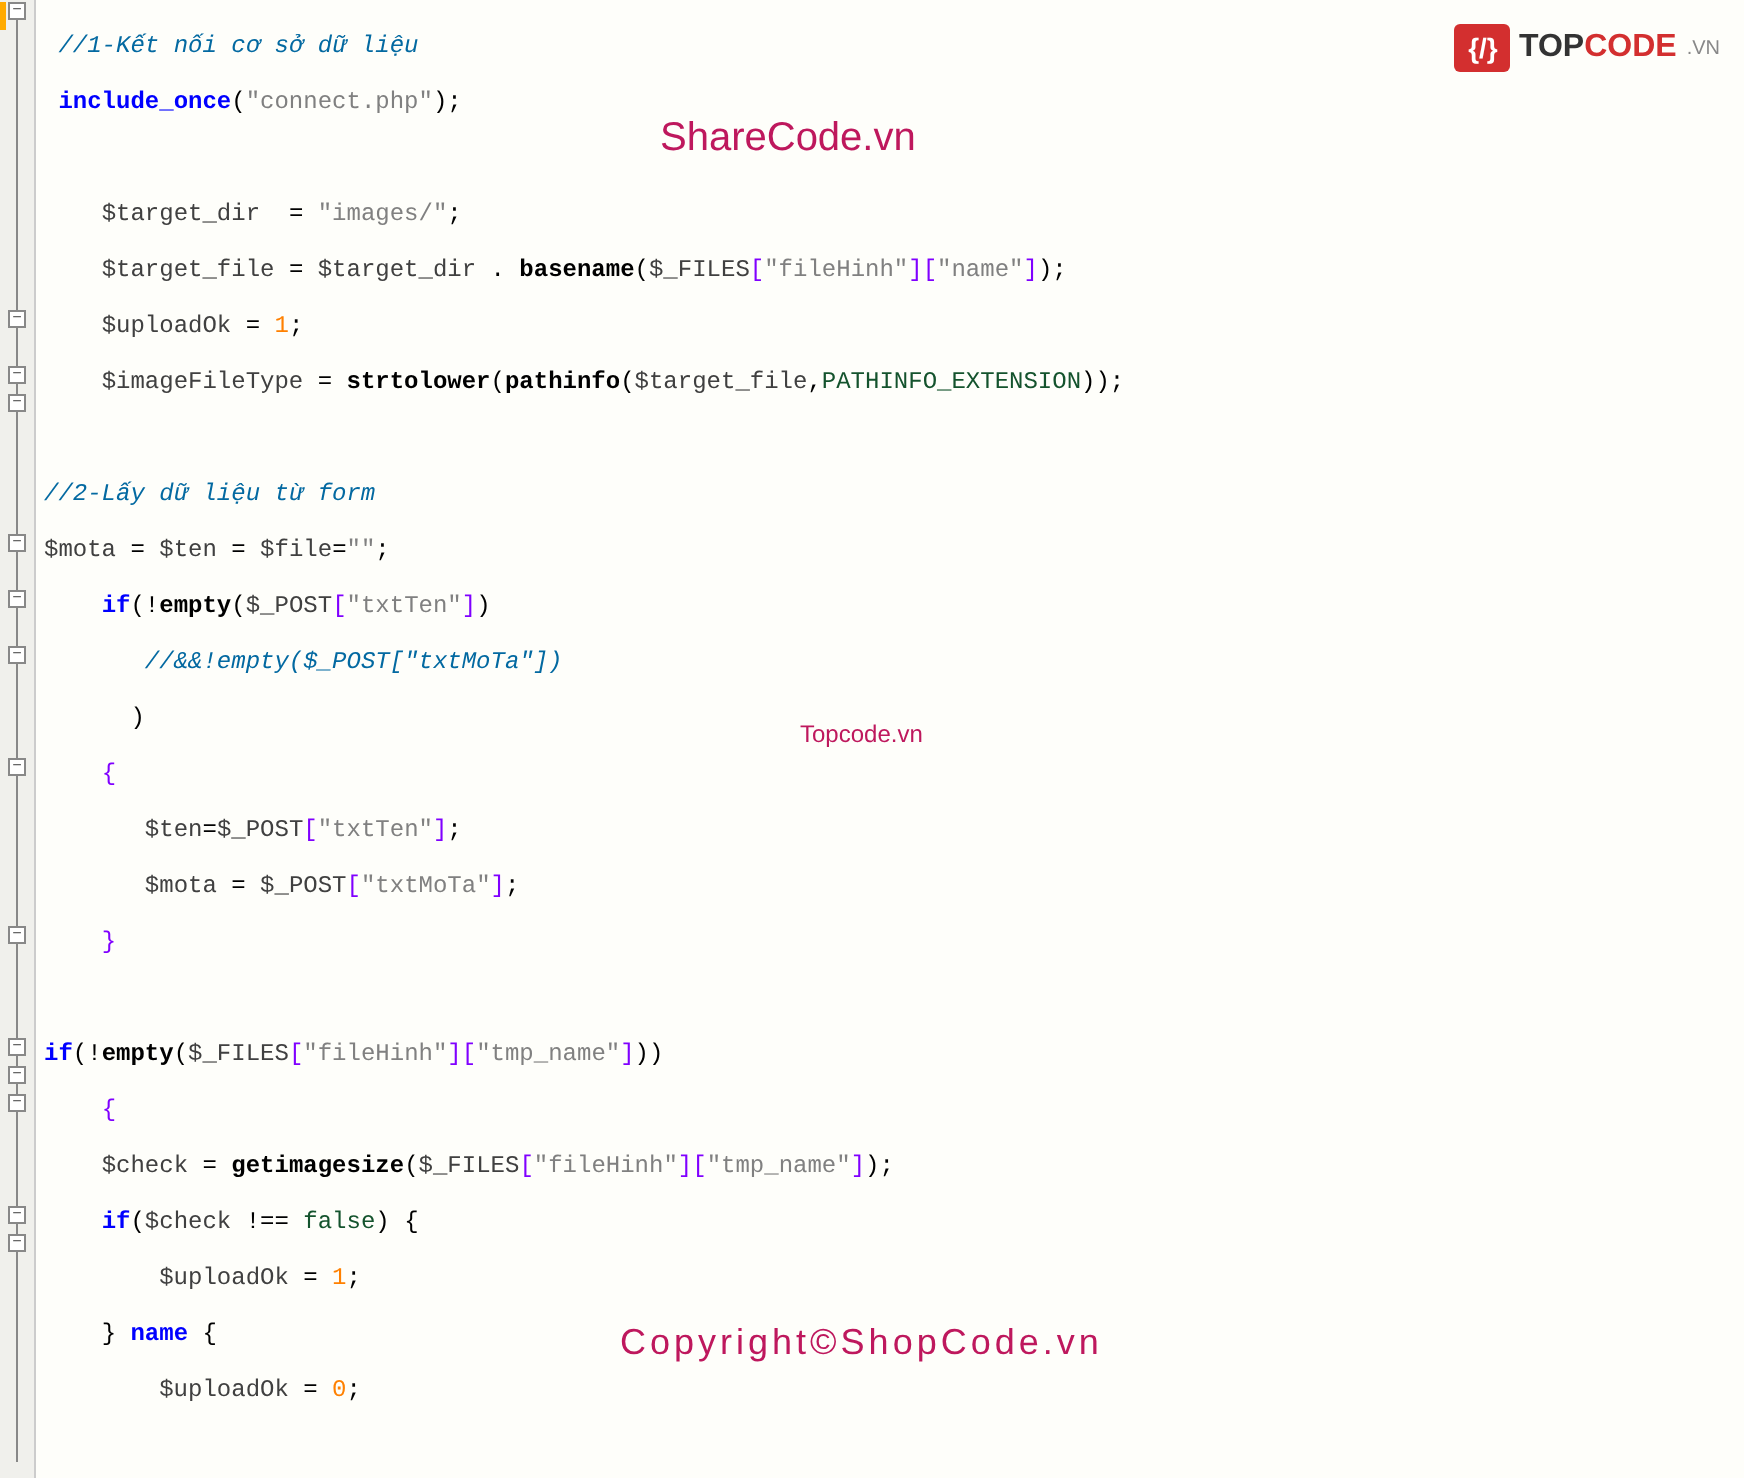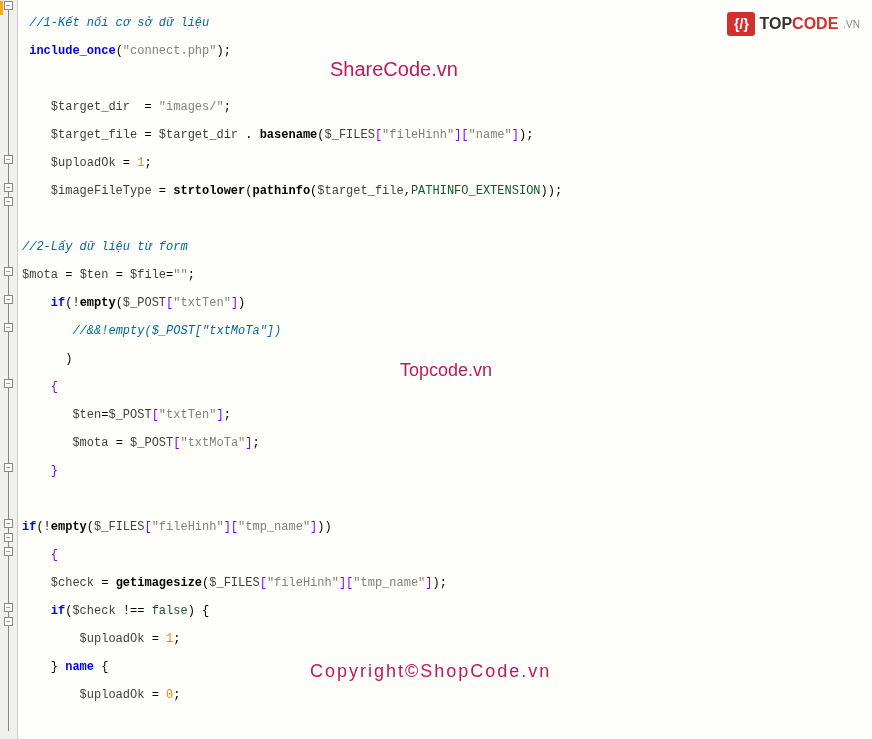--- a/index.html
+++ b/index.html
@@ -62,21 +62,21 @@
     .c-red { color: #a00000; }
     
     .watermark {
       position: absolute;
       color: #be185d;
       font-family: Arial, sans-serif;
       pointer-events: none;
       user-select: none;
     }
     .wm1 { top: 58px; left: 330px; font-size: 20px; }
-    .wm2 { top: 360px; left: 400px; font-size: 18px; }
+    .wm2 { top: 360px; left: 400px; font-size: 12px; }
     .wm3 { top: 661px; left: 310px; font-size: 18px; letter-spacing: 2px; }
     
     .logo {
       position: absolute;
       top: 12px;
       right: 12px;
       display: flex;
       align-items: center;
       gap: 4px;
       font-family: Arial, sans-serif;

